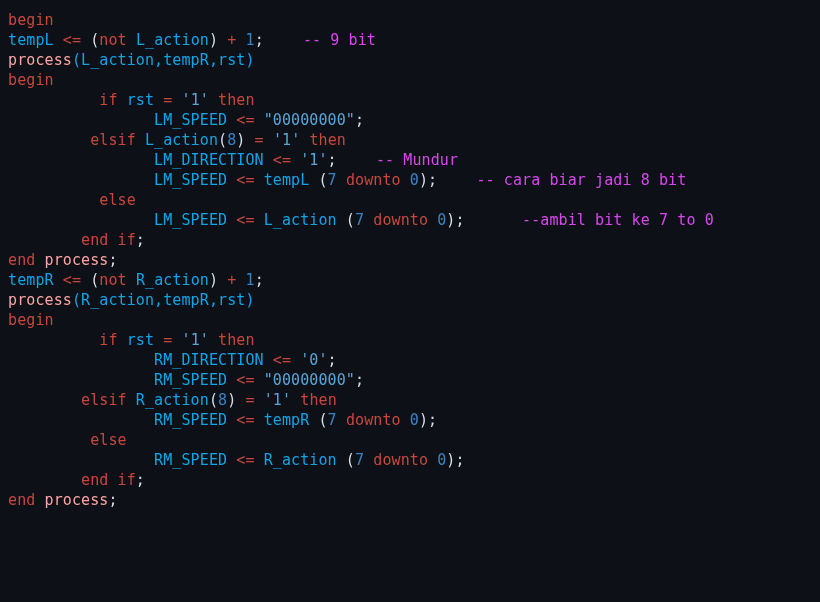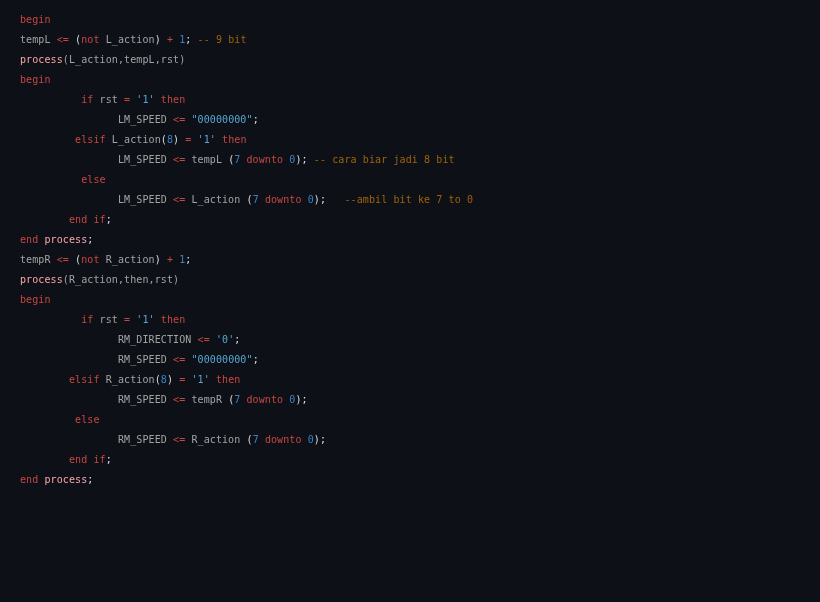--- a/index.html
+++ b/index.html
@@ -16,55 +16,56 @@
   #editor {
     width: 820px;
     height: 602px;
     background: #0d1117;
     padding: 10px 0 0 0;
     box-sizing: border-box;
   }
   .code-line {
     height: 20px;
     line-height: 20px;
-    font-size: 10px;
+    font-size: 15px;
     white-space: pre;
-    padding-left: 20px;
+    padding-left: 8px;
     letter-spacing: 0.1px;
     color: #d8dee9;
   }
   
   .tok-kw       { color: #c9463f; }
   .tok-op       { color: #c9463f; }
   .tok-fn       { color: #fca5a5; }
-  .tok-id       { color: #a3a3a3; }
+  .tok-id       { color: #0ea5e9; }
   .tok-punct    { color: #d8dee9; }
   .tok-str      { color: #58a6d8; }
   .tok-num      { color: #3b82c4; }
-  .tok-comment  { color: #a16207; }
+  .tok-comment  { color: #d946ef; margin-left: 30px; }
   .tok-plain    { color: #d8dee9; }
 </style>
 </head>
 <body>
 
 <div id="editor">
     <div class="code-line"><span class="tok-kw">begin</span></div>
     <div class="code-line"><span class="tok-id">tempL </span><span class="tok-op">&lt;=</span><span class="tok-plain"> </span><span class="tok-punct">(</span><span class="tok-kw">not</span><span class="tok-id"> L_action</span><span class="tok-punct">)</span><span class="tok-plain"> </span><span class="tok-op">+</span><span class="tok-plain"> </span><span class="tok-num">1</span><span class="tok-punct">;</span><span class="tok-plain"> </span><span class="tok-comment">-- 9 bit</span></div>
-    <div class="code-line"><span class="tok-fn">process</span><span class="tok-id">(L_action,tempL,rst)</span></div>
+    <div class="code-line"><span class="tok-fn">process</span><span class="tok-id">(L_action,tempR,rst)</span></div>
     <div class="code-line"><span class="tok-kw">begin</span></div>
     <div class="code-line"><span class="tok-plain">          </span><span class="tok-kw">if</span><span class="tok-id"> rst </span><span class="tok-op">=</span><span class="tok-plain"> </span><span class="tok-str">'1'</span><span class="tok-plain"> </span><span class="tok-kw">then</span></div>
     <div class="code-line"><span class="tok-plain">                </span><span class="tok-id">LM_SPEED </span><span class="tok-op">&lt;=</span><span class="tok-plain"> </span><span class="tok-str">"00000000"</span><span class="tok-punct">;</span></div>
     <div class="code-line"><span class="tok-plain">         </span><span class="tok-kw">elsif</span><span class="tok-id"> L_action</span><span class="tok-punct">(</span><span class="tok-num">8</span><span class="tok-punct">)</span><span class="tok-plain"> </span><span class="tok-op">=</span><span class="tok-plain"> </span><span class="tok-str">'1'</span><span class="tok-plain"> </span><span class="tok-kw">then</span></div>
+    <div class="code-line"><span class="tok-plain">                </span><span class="tok-id">LM_DIRECTION </span><span class="tok-op">&lt;=</span><span class="tok-plain"> </span><span class="tok-str">'1'</span><span class="tok-punct">;</span><span class="tok-plain"> </span><span class="tok-comment">-- Mundur</span></div>
     <div class="code-line"><span class="tok-plain">                </span><span class="tok-id">LM_SPEED </span><span class="tok-op">&lt;=</span><span class="tok-id"> tempL </span><span class="tok-punct">(</span><span class="tok-num">7</span><span class="tok-plain"> </span><span class="tok-kw">downto</span><span class="tok-plain"> </span><span class="tok-num">0</span><span class="tok-punct">);</span><span class="tok-plain"> </span><span class="tok-comment">-- cara biar jadi 8 bit</span></div>
     <div class="code-line"><span class="tok-plain">          </span><span class="tok-kw">else</span></div>
     <div class="code-line"><span class="tok-plain">                </span><span class="tok-id">LM_SPEED </span><span class="tok-op">&lt;=</span><span class="tok-id"> L_action </span><span class="tok-punct">(</span><span class="tok-num">7</span><span class="tok-plain"> </span><span class="tok-kw">downto</span><span class="tok-plain"> </span><span class="tok-num">0</span><span class="tok-punct">);</span><span class="tok-plain">   </span><span class="tok-comment">--ambil bit ke 7 to 0</span></div>
     <div class="code-line"><span class="tok-plain">        </span><span class="tok-kw">end</span><span class="tok-plain"> </span><span class="tok-kw">if</span><span class="tok-punct">;</span></div>
     <div class="code-line"><span class="tok-kw">end</span><span class="tok-plain"> </span><span class="tok-fn">process</span><span class="tok-punct">;</span></div>
     <div class="code-line"><span class="tok-id">tempR </span><span class="tok-op">&lt;=</span><span class="tok-plain"> </span><span class="tok-punct">(</span><span class="tok-kw">not</span><span class="tok-id"> R_action</span><span class="tok-punct">)</span><span class="tok-plain"> </span><span class="tok-op">+</span><span class="tok-plain"> </span><span class="tok-num">1</span><span class="tok-punct">;</span></div>
-    <div class="code-line"><span class="tok-fn">process</span><span class="tok-id">(R_action,then,rst)</span></div>
+    <div class="code-line"><span class="tok-fn">process</span><span class="tok-id">(R_action,tempR,rst)</span></div>
     <div class="code-line"><span class="tok-kw">begin</span></div>
     <div class="code-line"><span class="tok-plain">          </span><span class="tok-kw">if</span><span class="tok-id"> rst </span><span class="tok-op">=</span><span class="tok-plain"> </span><span class="tok-str">'1'</span><span class="tok-plain"> </span><span class="tok-kw">then</span></div>
     <div class="code-line"><span class="tok-plain">                </span><span class="tok-id">RM_DIRECTION </span><span class="tok-op">&lt;=</span><span class="tok-plain"> </span><span class="tok-str">'0'</span><span class="tok-punct">;</span></div>
     <div class="code-line"><span class="tok-plain">                </span><span class="tok-id">RM_SPEED </span><span class="tok-op">&lt;=</span><span class="tok-plain"> </span><span class="tok-str">"00000000"</span><span class="tok-punct">;</span></div>
     <div class="code-line"><span class="tok-plain">        </span><span class="tok-kw">elsif</span><span class="tok-id"> R_action</span><span class="tok-punct">(</span><span class="tok-num">8</span><span class="tok-punct">)</span><span class="tok-plain"> </span><span class="tok-op">=</span><span class="tok-plain"> </span><span class="tok-str">'1'</span><span class="tok-plain"> </span><span class="tok-kw">then</span></div>
     <div class="code-line"><span class="tok-plain">                </span><span class="tok-id">RM_SPEED </span><span class="tok-op">&lt;=</span><span class="tok-id"> tempR </span><span class="tok-punct">(</span><span class="tok-num">7</span><span class="tok-plain"> </span><span class="tok-kw">downto</span><span class="tok-plain"> </span><span class="tok-num">0</span><span class="tok-punct">);</span></div>
     <div class="code-line"><span class="tok-plain">         </span><span class="tok-kw">else</span></div>
     <div class="code-line"><span class="tok-plain">                </span><span class="tok-id">RM_SPEED </span><span class="tok-op">&lt;=</span><span class="tok-id"> R_action </span><span class="tok-punct">(</span><span class="tok-num">7</span><span class="tok-plain"> </span><span class="tok-kw">downto</span><span class="tok-plain"> </span><span class="tok-num">0</span><span class="tok-punct">);</span></div>
     <div class="code-line"><span class="tok-plain">        </span><span class="tok-kw">end</span><span class="tok-plain"> </span><span class="tok-kw">if</span><span class="tok-punct">;</span></div>
     <div class="code-line"><span class="tok-kw">end</span><span class="tok-plain"> </span><span class="tok-fn">process</span><span class="tok-punct">;</span></div>

